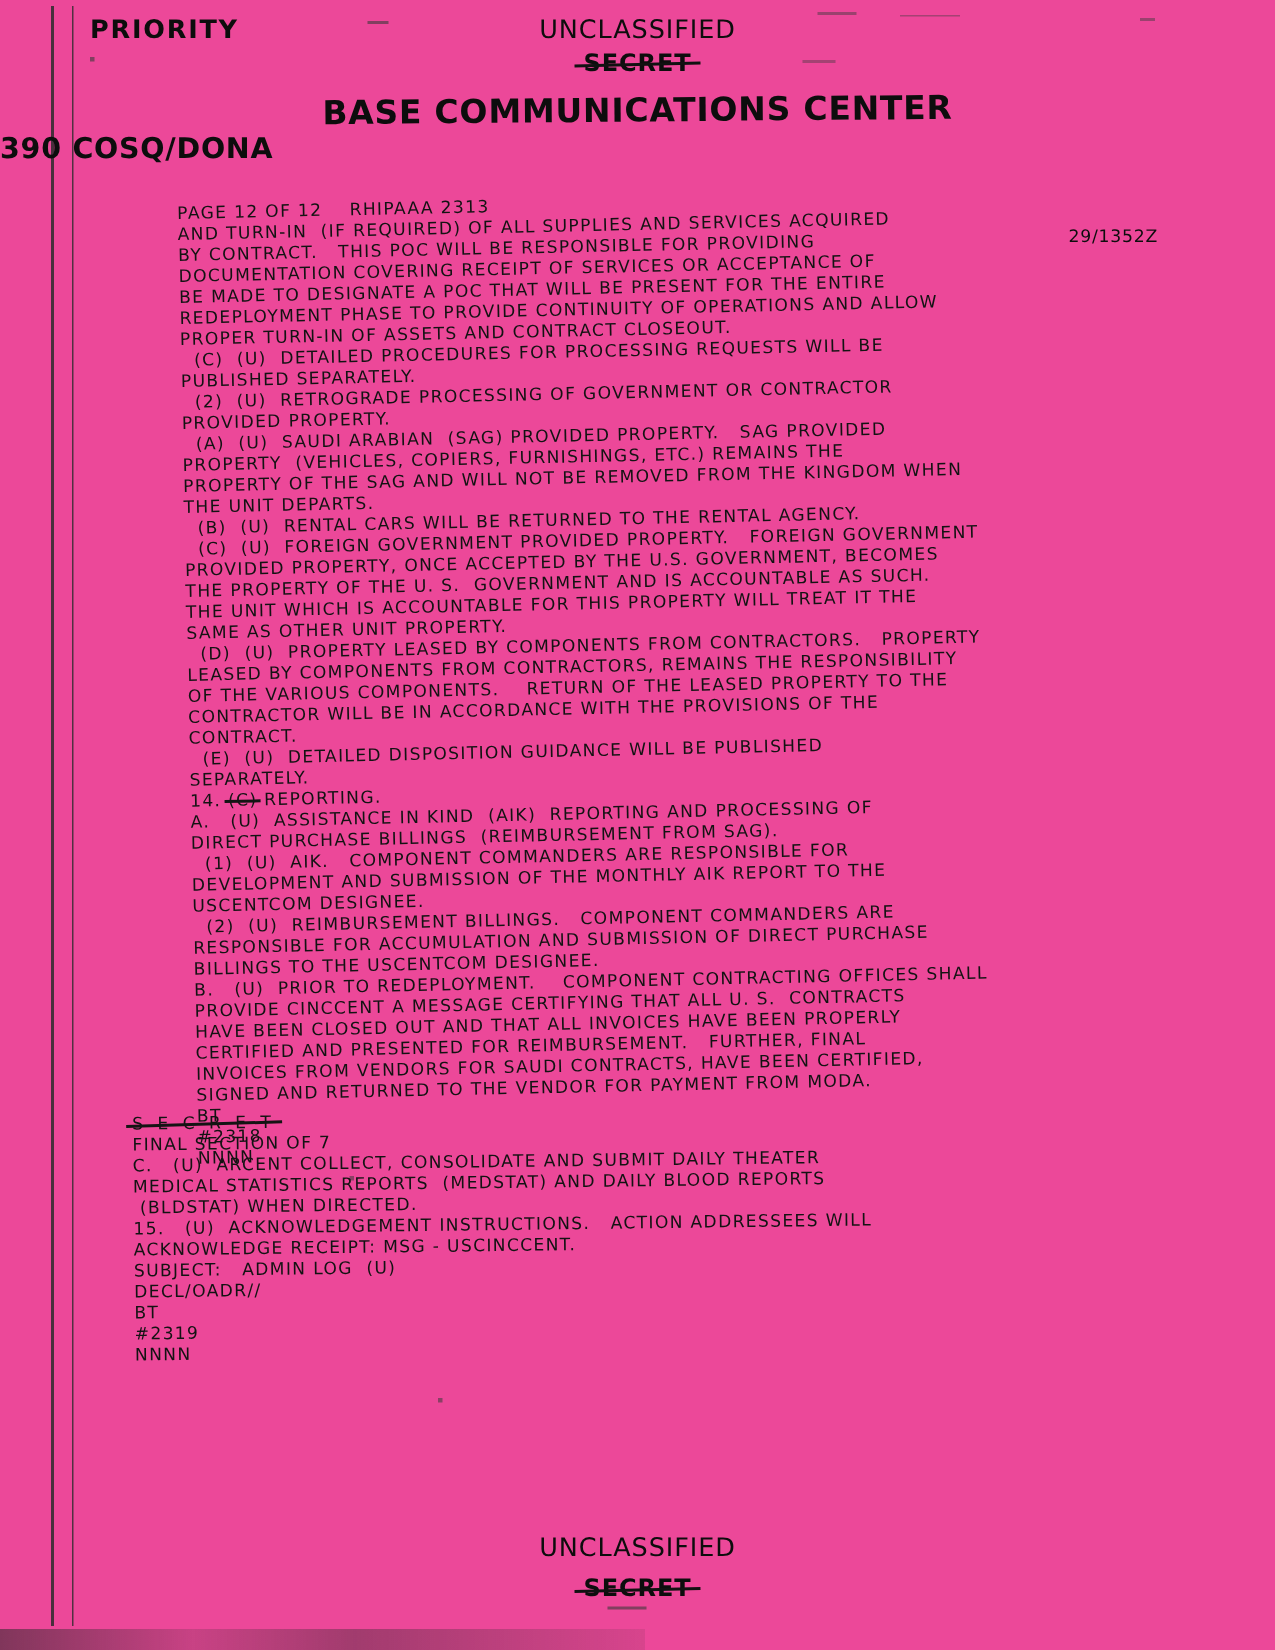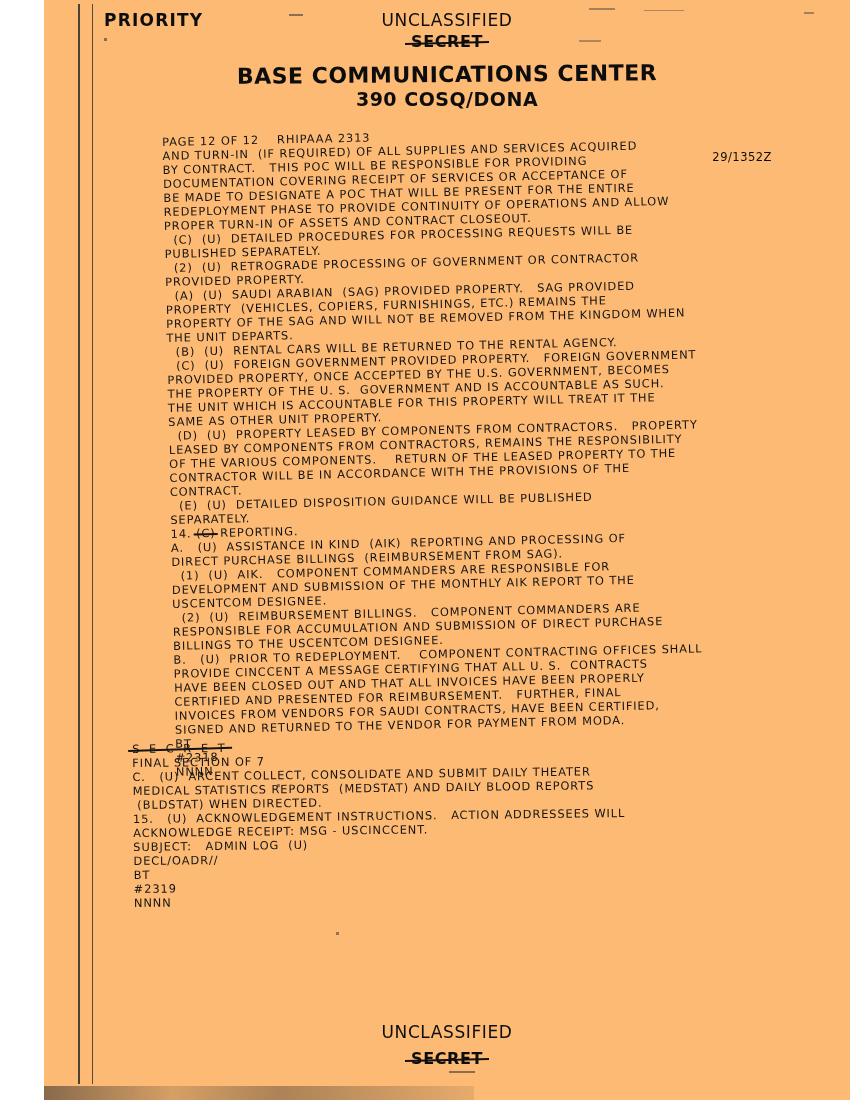--- a/index.html
+++ b/index.html
@@ -12,22 +12,21 @@
     height: 1100px;
     position: relative;
     font-family: "DejaVu Sans", sans-serif;
     color: #0d0d0d;
     overflow: hidden;
   }
 
   .page {
     position: absolute;
     inset: 0;
-    background: #fdba74;
-    margin-left: 44px;
+    background: #ec4899;
   }
 
   
   .left-margin-line {
     position: absolute;
     top: 0;
     bottom: 0;
     width: 2px;
     background: #2b2b2b;
   }
@@ -98,21 +97,20 @@
     text-align: center;
     font-size: 22px;
     font-weight: 700;
     letter-spacing: .5px;
     transform: rotate(-0.5deg);
   }
   .title2 {
     position: absolute;
     left: 0; right: 0;
     top: 88px;
-    text-align: center;
     font-size: 19px;
     font-weight: 700;
     letter-spacing: .5px;
   }
 
   .datetime {
     position: absolute;
     right: 78px;
     top: 150px;
     font-size: 11.5px;

